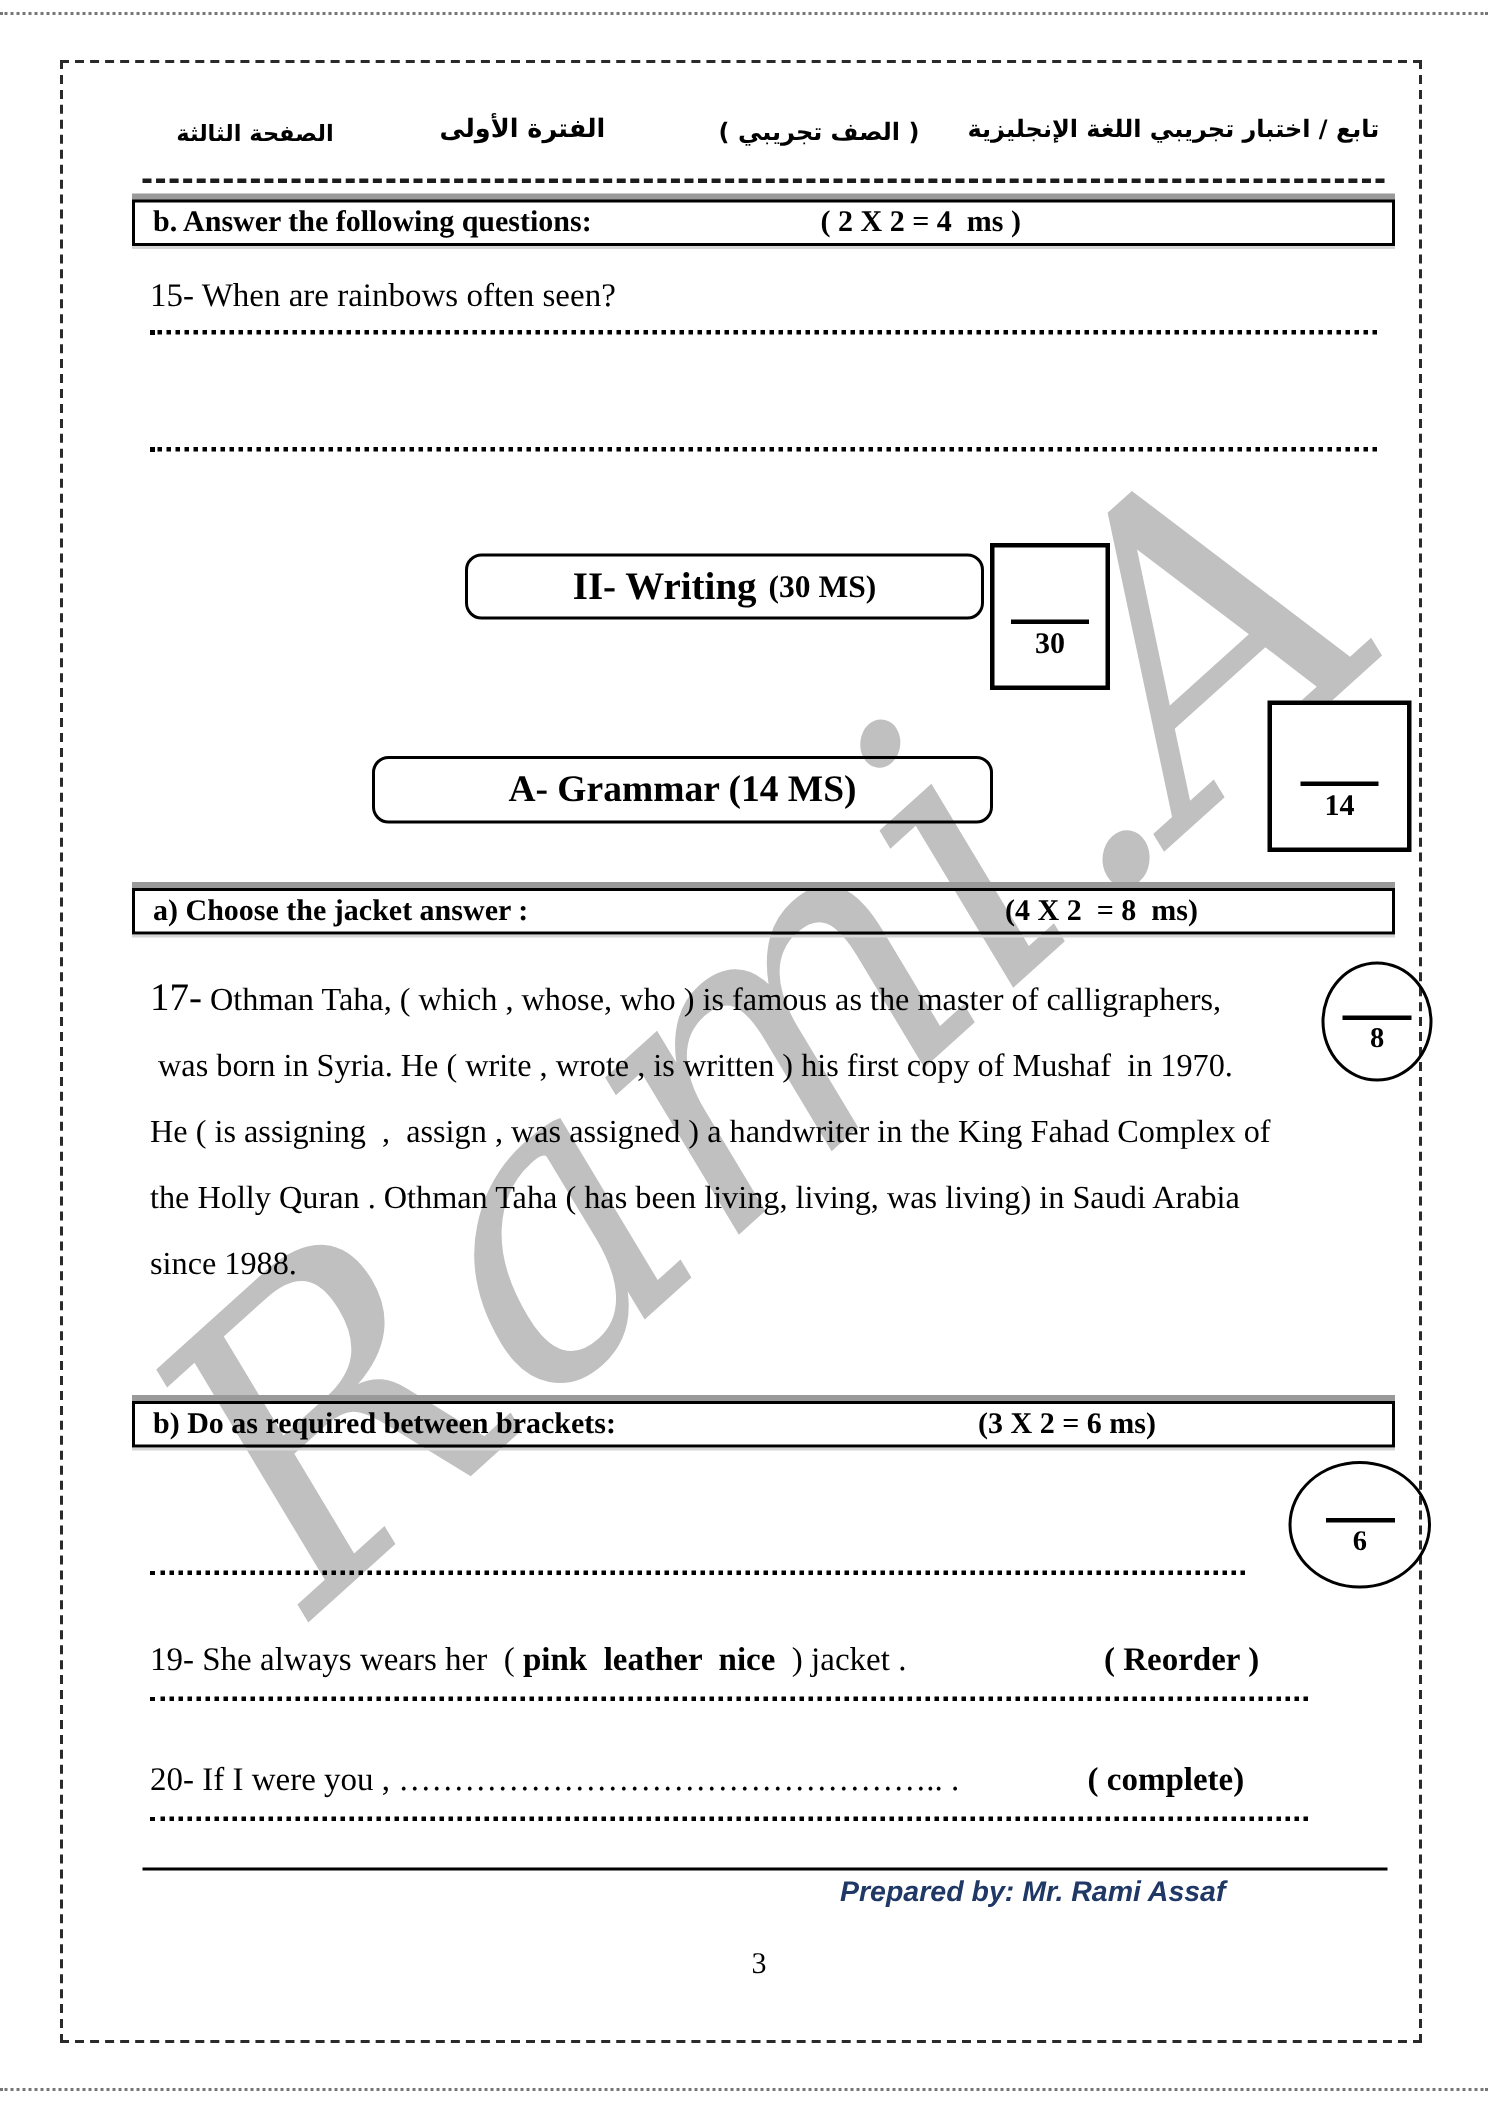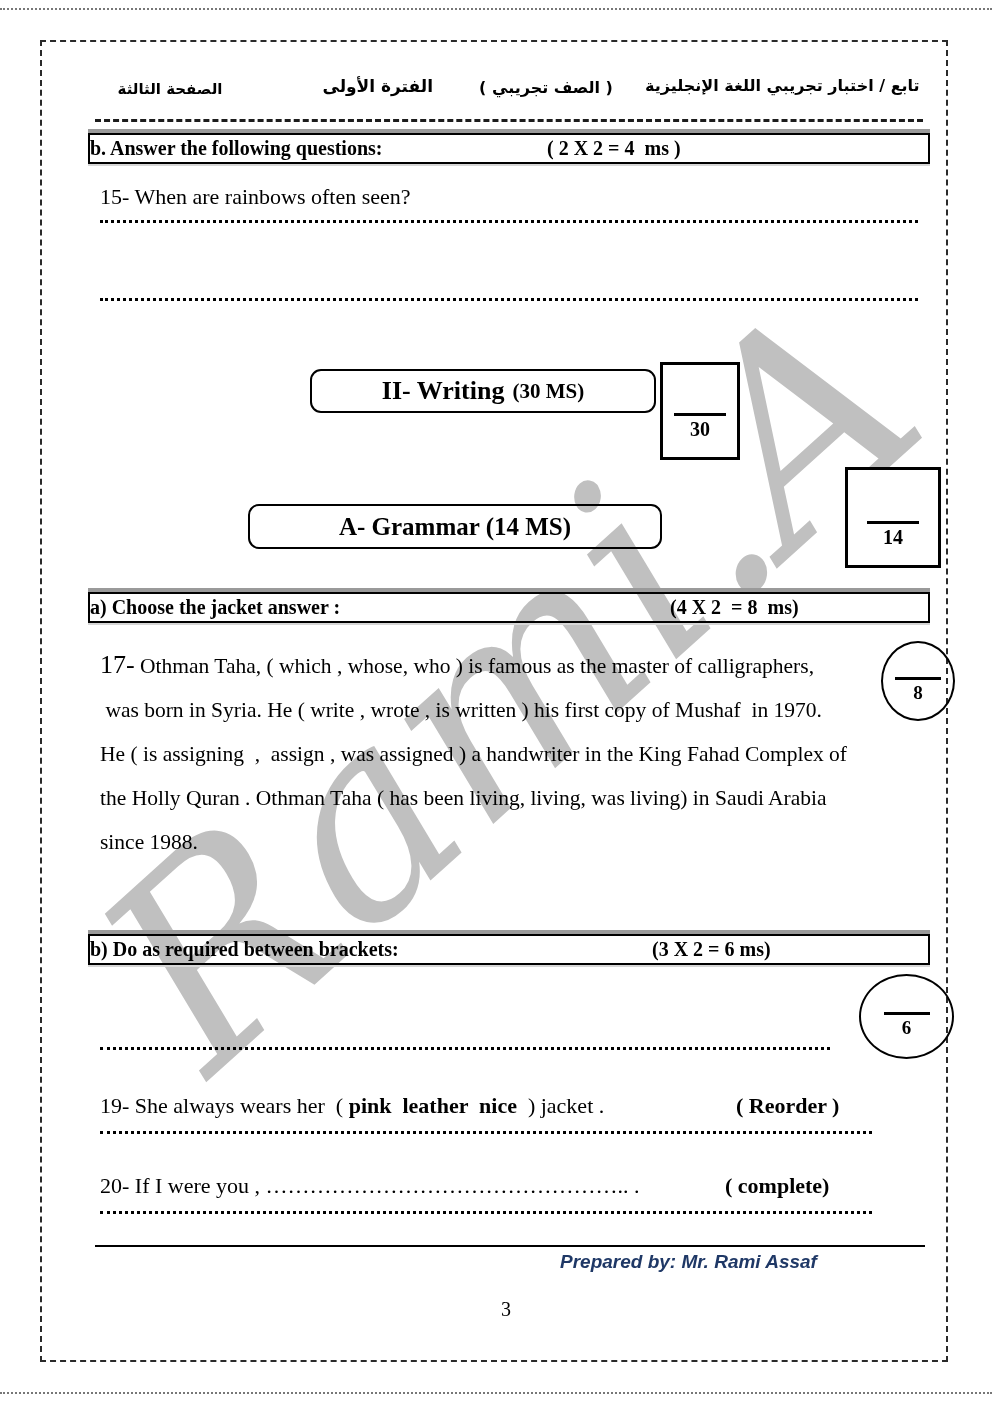--- a/index.html
+++ b/index.html
@@ -37,36 +37,36 @@
     color: #c0c0c0;
     transform: rotate(-42deg);
     z-index: 0;
     user-select: none;
   }
   .content { position: absolute; inset: 0; z-index: 1; }
 
   
   .ar { font-family: "DejaVu Sans", sans-serif; font-weight: bold; direction: rtl; }
   .hdr-page   { left: 100px; top: 80px;  width: 140px; font-size: 15px; text-align: center; }
-  .hdr-period { left: 293px; top: 76px;  width: 140px; font-size: 17px; text-align: right; }
+  .hdr-period { left: 293px; top: 76px;  width: 140px; font-size: 17px; text-align: left; }
   .hdr-grade  { left: 478px; top: 78px;  width: 136px; font-size: 16px; text-align: center; }
   .hdr-title  { left: 645px; top: 76px;  width: 285px; font-size: 16px; text-align: left; }
 
   .hdr-dashes { left: 95px; top: 119px; width: 828px; border-top: 3px dashed #1c1c1c; }
 
   
   .section-box {
     left: 88px; width: 842px; height: 31px;
     border: 2px solid #000;
     box-sizing: border-box;
     box-shadow: 0 -4px 0 #9a9a9a, 0 2px 0 #d6d6d6;
     display: flex; align-items: center;
     font-weight: bold; font-size: 20px;
   }
-  .section-box .t { }
+  .section-box .t { padding-left: 12px; }
   .section-box .m { position: absolute; }
 
   .q { font-size: 22px; margin-top: 13px; }
   .dotline { border-bottom: 3px dotted #000; height: 0; }
 
   
   .round-box {
     border: 2.5px solid #000;
     border-radius: 11px;
     box-sizing: border-box;

